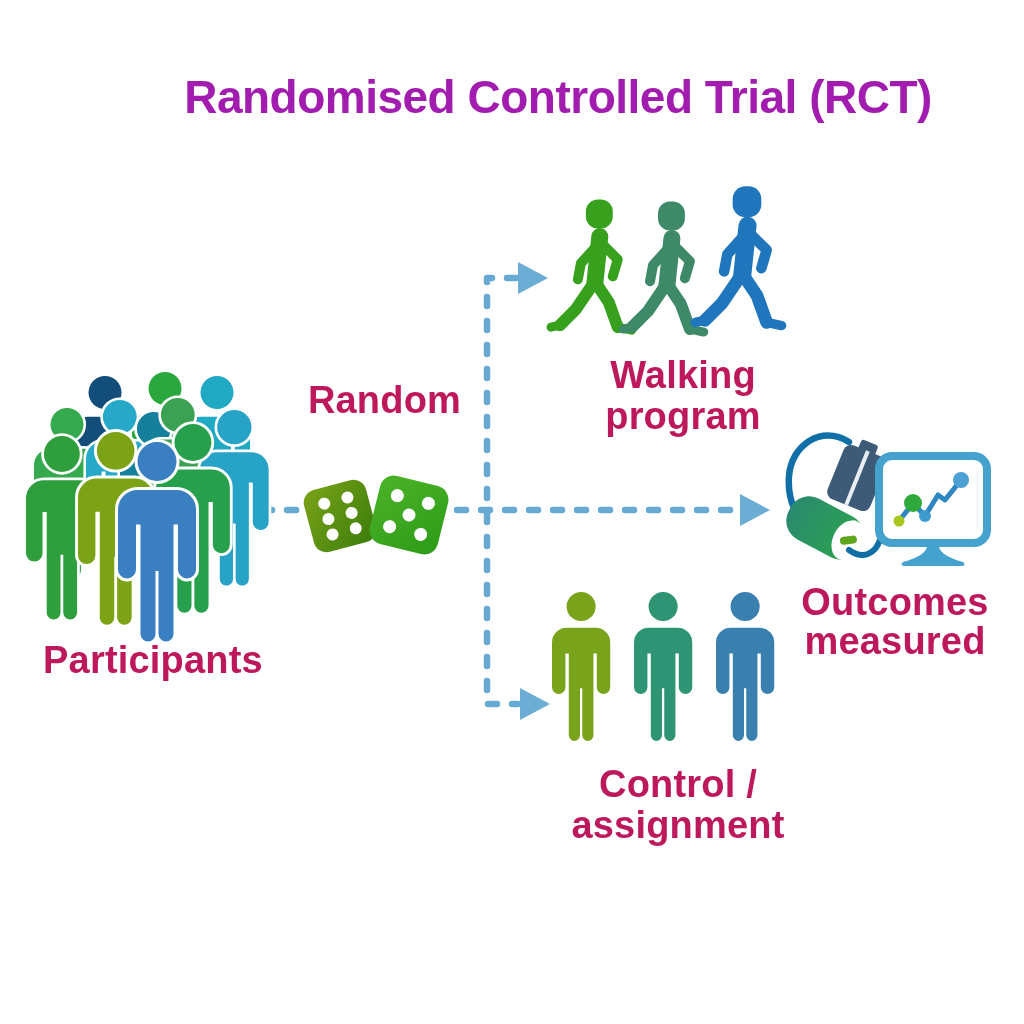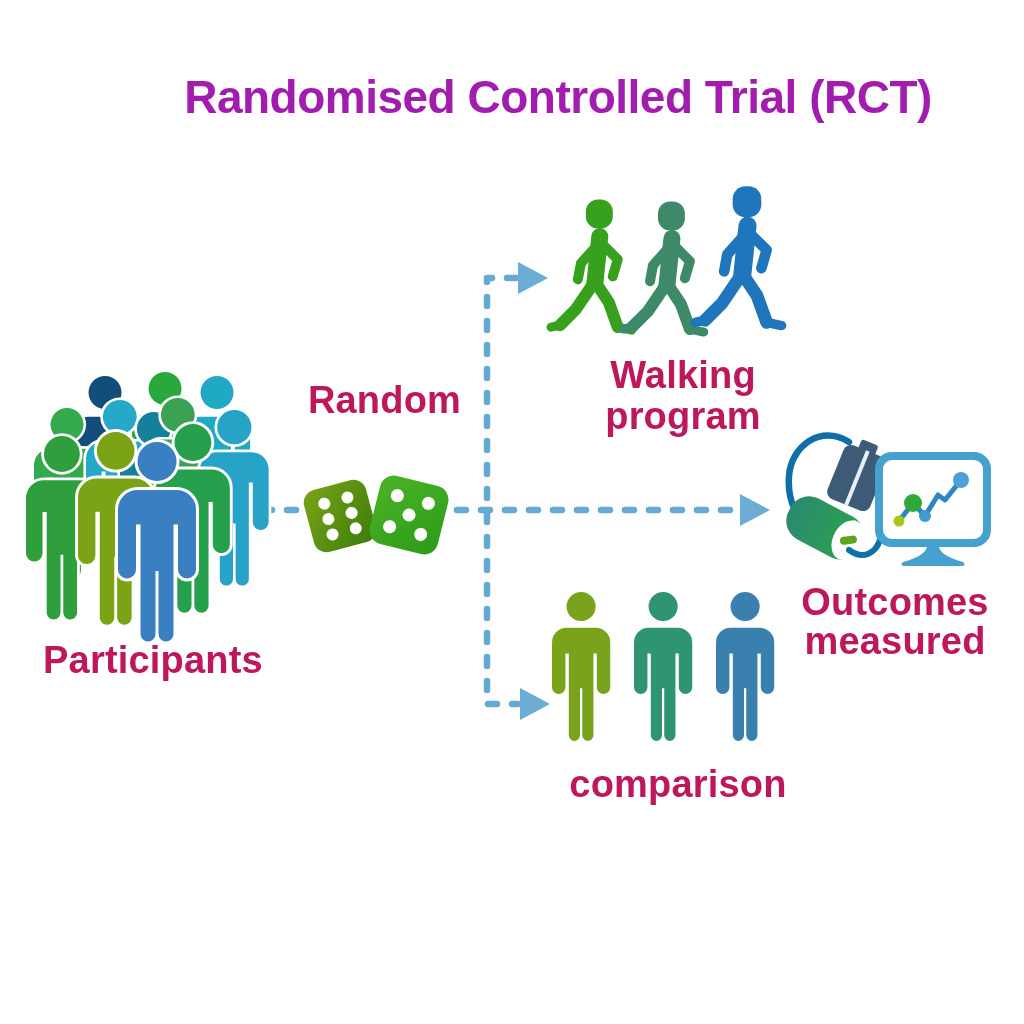--- a/index.html
+++ b/index.html
@@ -124,21 +124,22 @@
 
 <div class="abs label" style="left:533px;top:355px;width:300px">Walking program</div>
 
 <svg class="abs icon-layer" style="left:552px;top:592px" width="222" height="152" viewBox="0 0 222 152">
   <use href="#person-plain" fill="#7aa31c" transform="translate(0,0) scale(1.12)"></use>
   <use href="#person-plain" fill="#2e9474" transform="translate(82,0) scale(1.12)"></use>
   <use href="#person-plain" fill="#3a80ae" transform="translate(164,0) scale(1.12)"></use>
 </svg>
 
 <div class="abs label" style="left:528px;top:764px;width:300px">
-  <div>comparison</div>
+  <div>Control /</div>
+  <div>assignment</div>
 </div>
 
 <svg class="abs icon-layer" style="left:785px;top:428px" width="210" height="145" viewBox="0 0 210 145">
 
   <path d="M64 14 C 36 -4, 6 18, 4 48 C 2 76, 14 92, 26 98" fill="none" stroke="#0f6fa6" stroke-width="6.5" stroke-linecap="round"></path>
 
   <g transform="translate(40,100) rotate(28)">
     <rect x="-40" y="-23" width="80" height="46" rx="21" fill="url(#cylg)"></rect>
     <ellipse cx="26" cy="0" rx="15" ry="21" fill="#ffffff"></ellipse>
     <rect x="18" y="-4" width="17" height="8" rx="4" transform="rotate(-35 26 0)" fill="#5ea51d"></rect>

